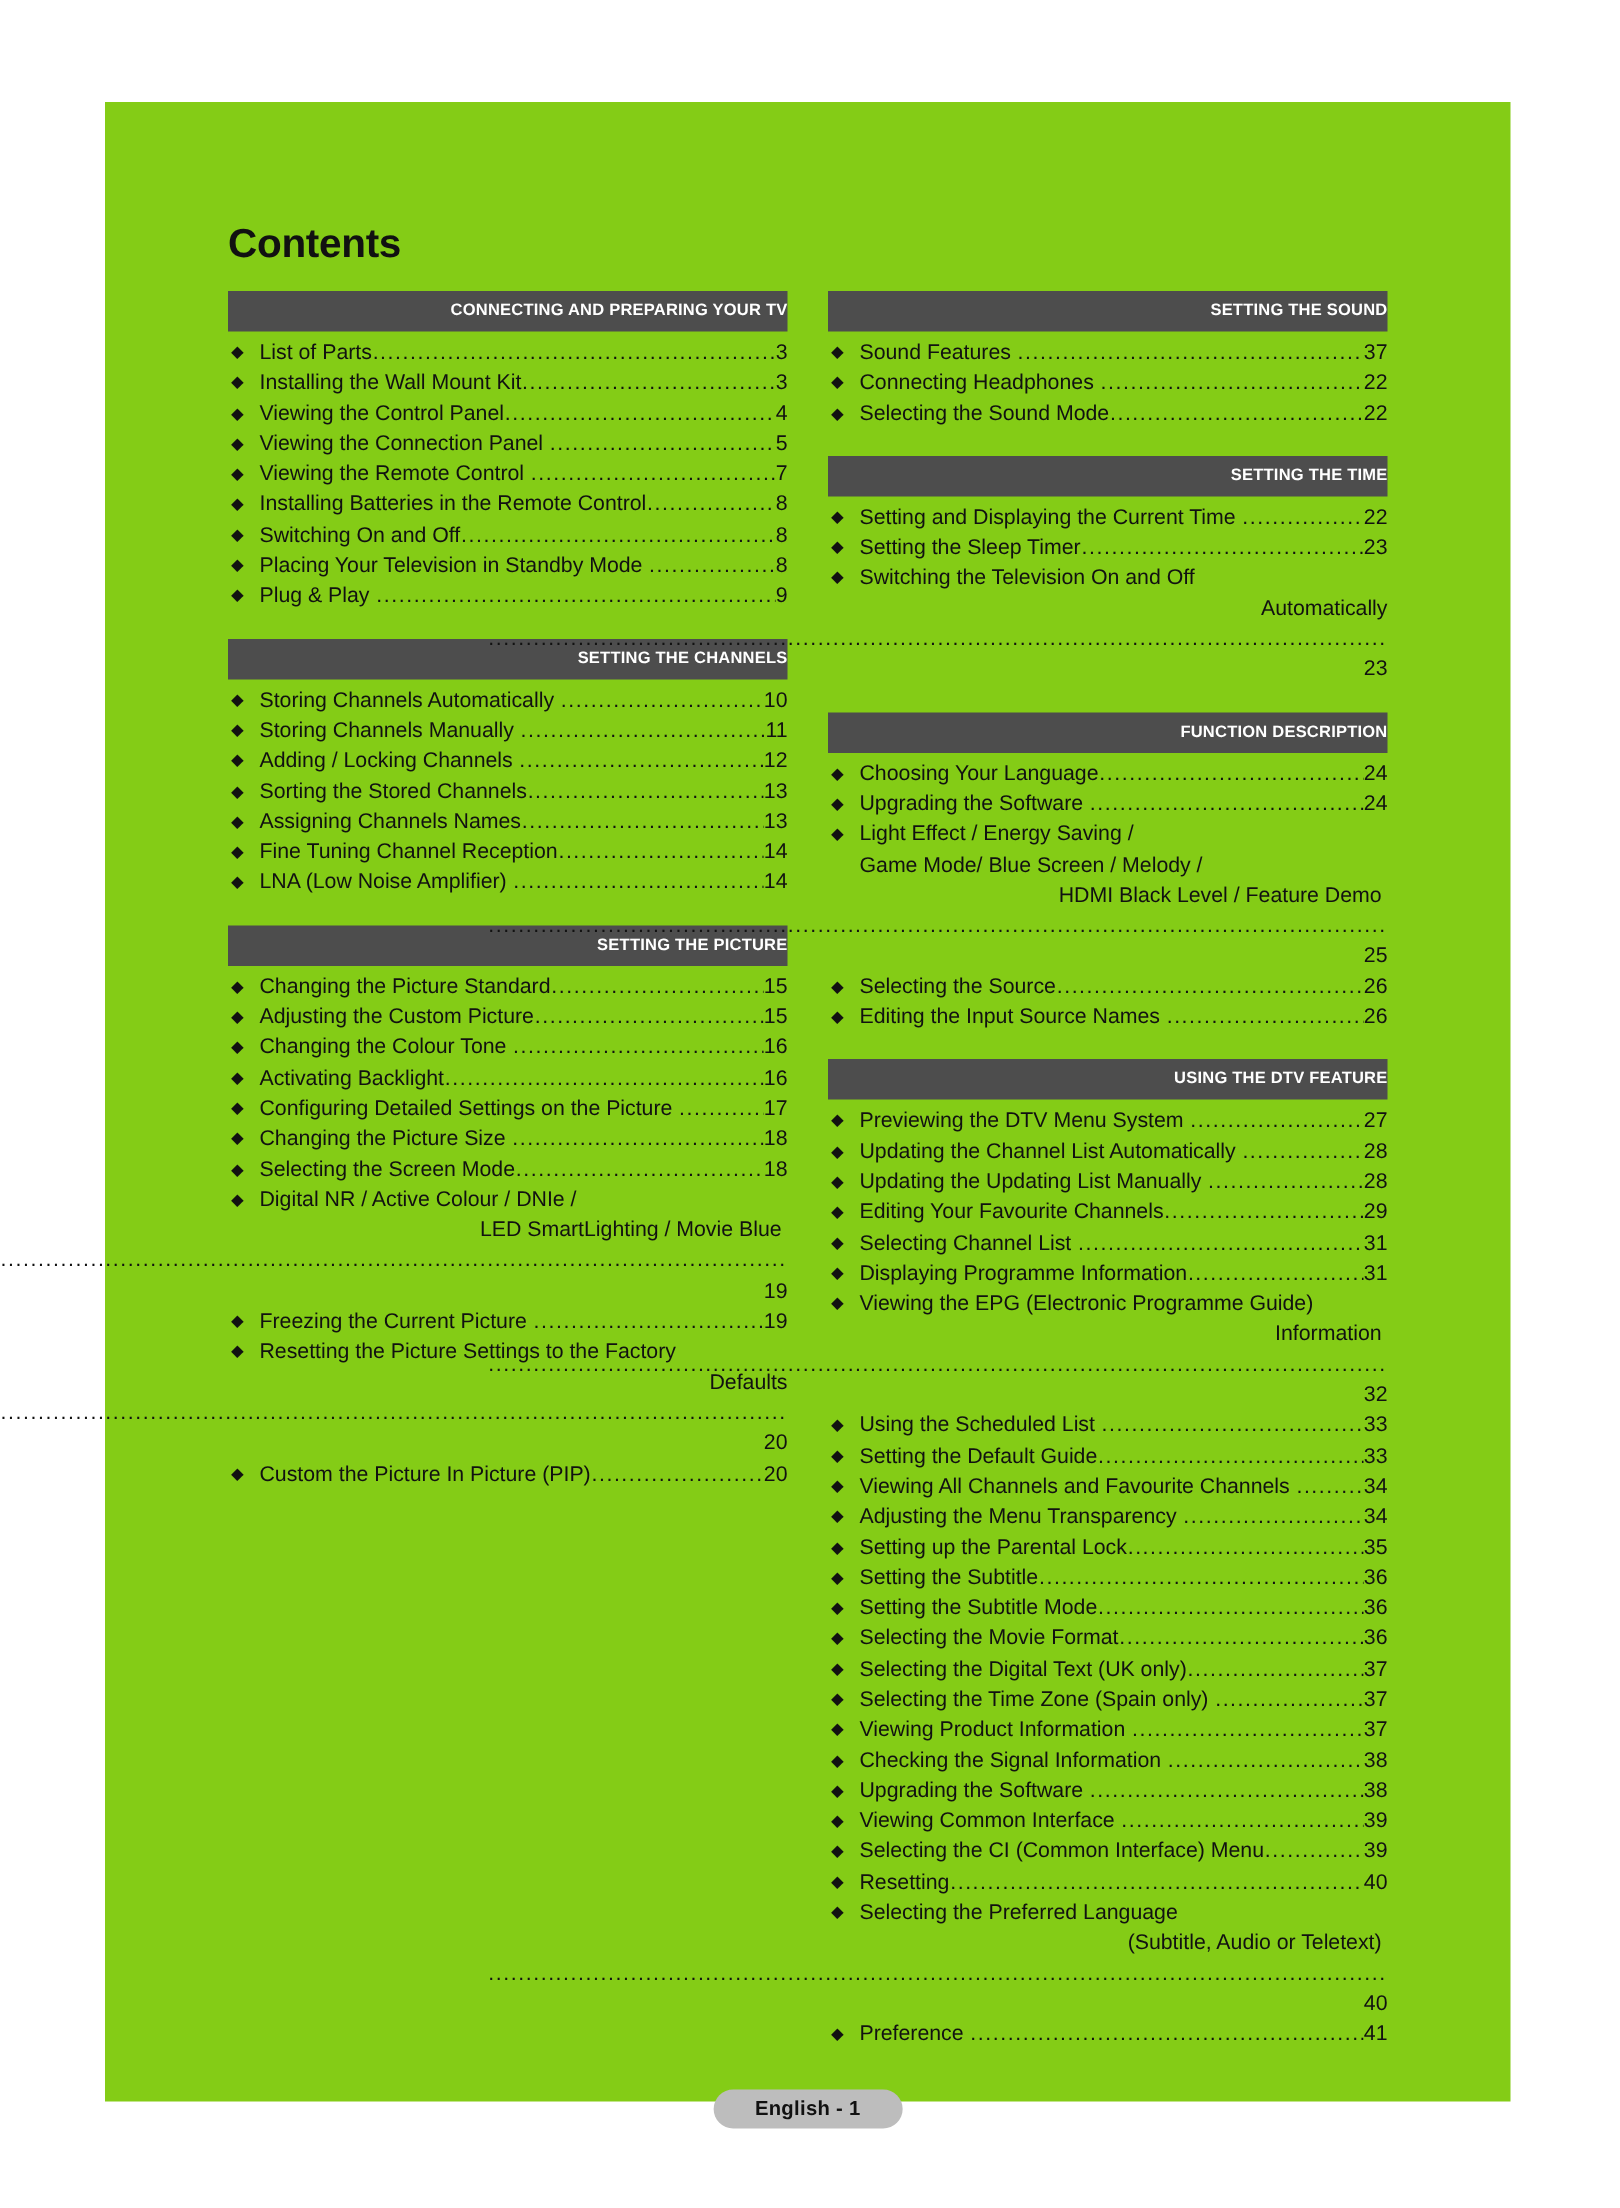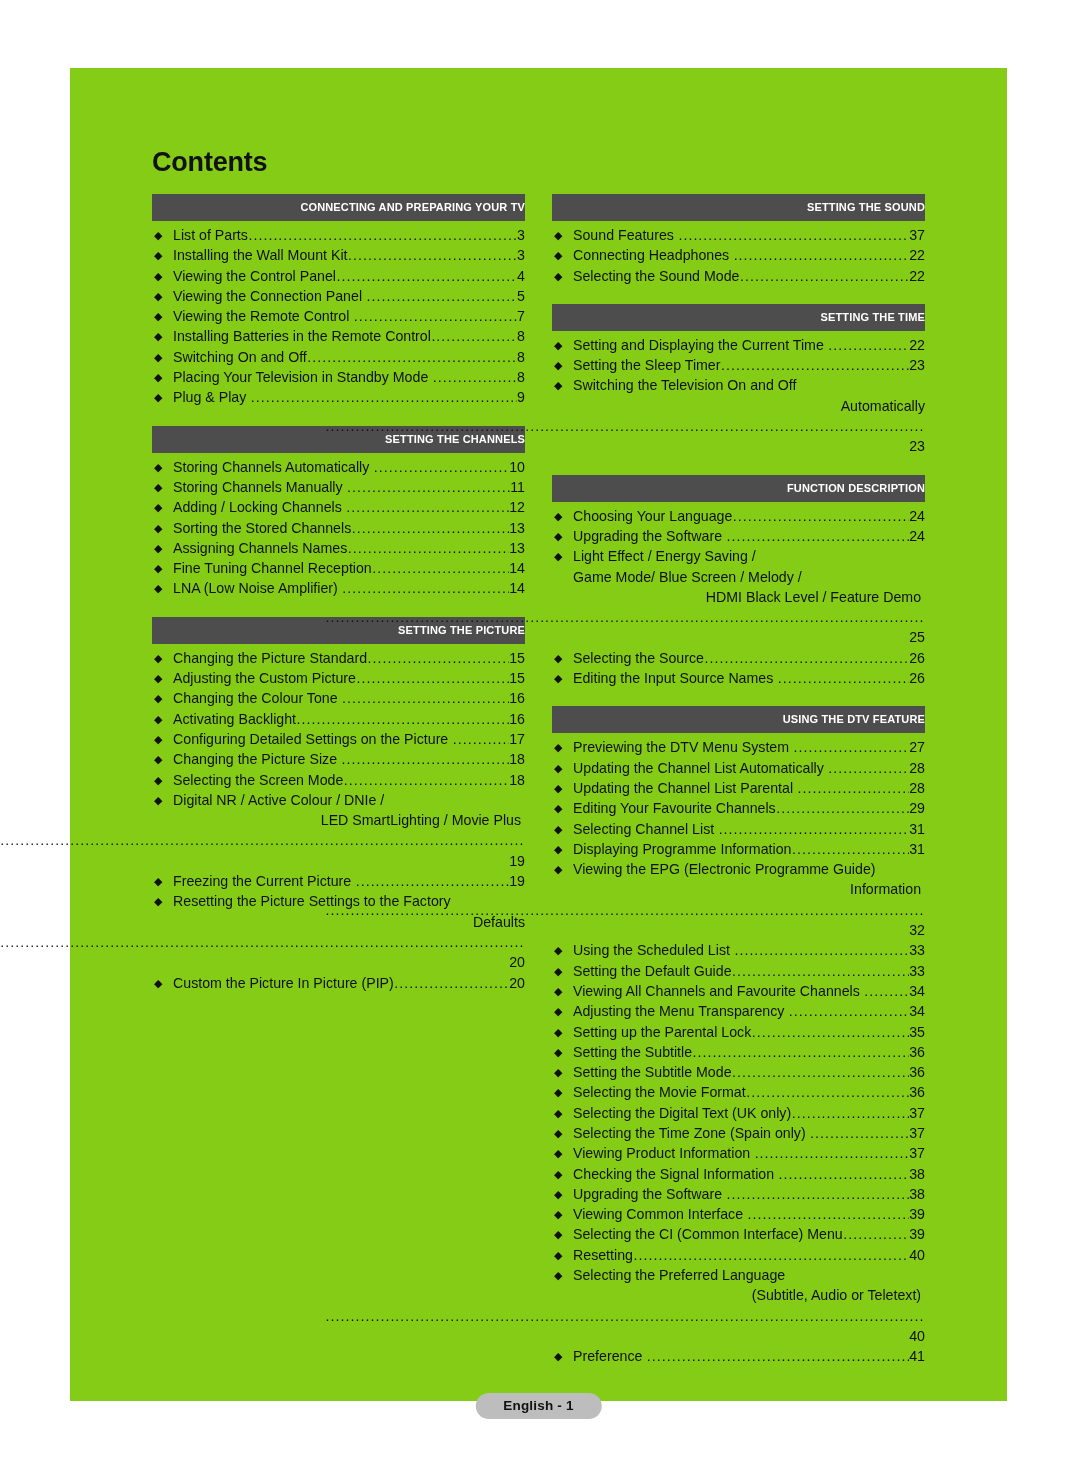--- a/index.html
+++ b/index.html
@@ -341,21 +341,21 @@
             </li>
             <li class="toc-item">
               <span class="bullet">◆</span>
               <span class="entry">
                 <span class="entry-label">Selecting the Screen Mode</span>
                 <span class="leader">........................................................................................................................</span>
                 <span class="entry-page">18</span>
               </span>
             </li>
             <li class="toc-item"><span class="bullet">◆</span><span class="entry-multiline"><span class="entry-first">Digital NR / Active Colour / DNIe /</span><span class="entry-last">
-                  <span class="entry-label">LED SmartLighting / Movie Plus </span>
+                  <span class="entry-label">LED SmartLighting / Movie Blue </span>
                   <span class="leader">........................................................................................................................</span>
                   <span class="entry-page">19</span>
                 </span></span></li>
             <li class="toc-item">
               <span class="bullet">◆</span>
               <span class="entry">
                 <span class="entry-label">Freezing the Current Picture </span>
                 <span class="leader">........................................................................................................................</span>
                 <span class="entry-page">19</span>
               </span>
@@ -489,21 +489,21 @@
               <span class="bullet">◆</span>
               <span class="entry">
                 <span class="entry-label">Updating the Channel List Automatically </span>
                 <span class="leader">........................................................................................................................</span>
                 <span class="entry-page">28</span>
               </span>
             </li>
             <li class="toc-item">
               <span class="bullet">◆</span>
               <span class="entry">
-                <span class="entry-label">Updating the Channel List Parental </span>
+                <span class="entry-label">Updating the Updating List Manually </span>
                 <span class="leader">........................................................................................................................</span>
                 <span class="entry-page">28</span>
               </span>
             </li>
             <li class="toc-item">
               <span class="bullet">◆</span>
               <span class="entry">
                 <span class="entry-label">Editing Your Favourite Channels</span>
                 <span class="leader">........................................................................................................................</span>
                 <span class="entry-page">29</span>

